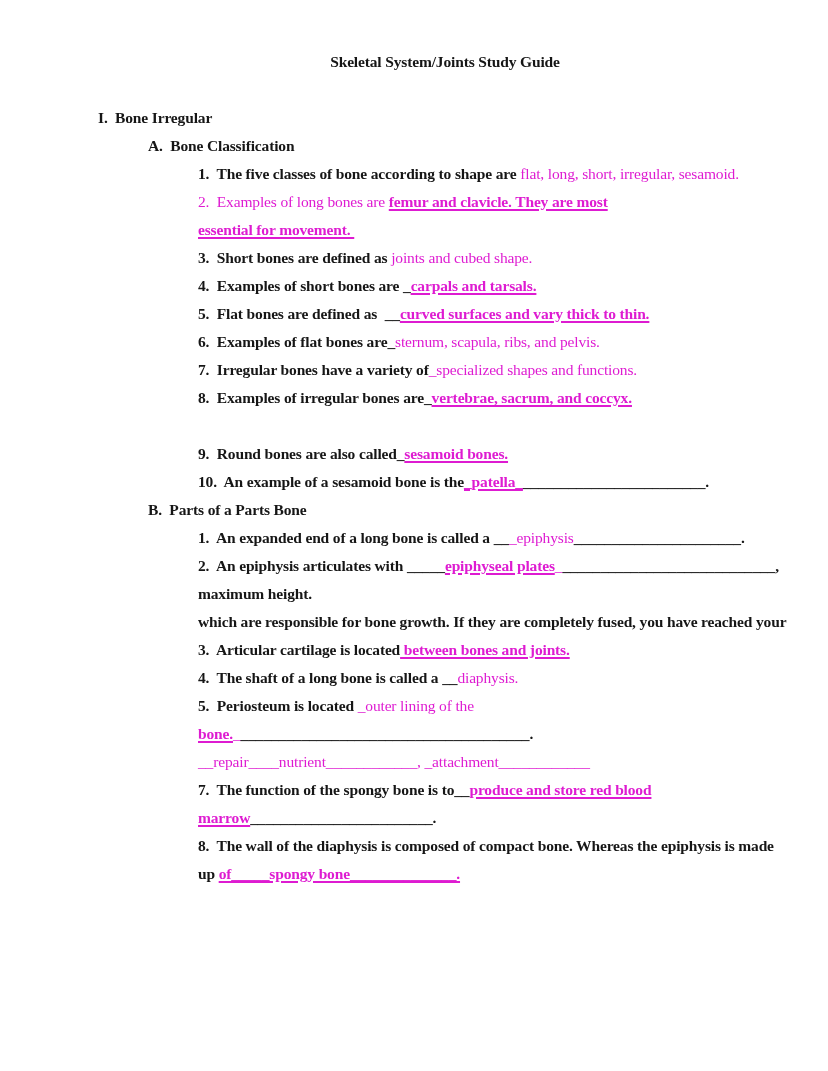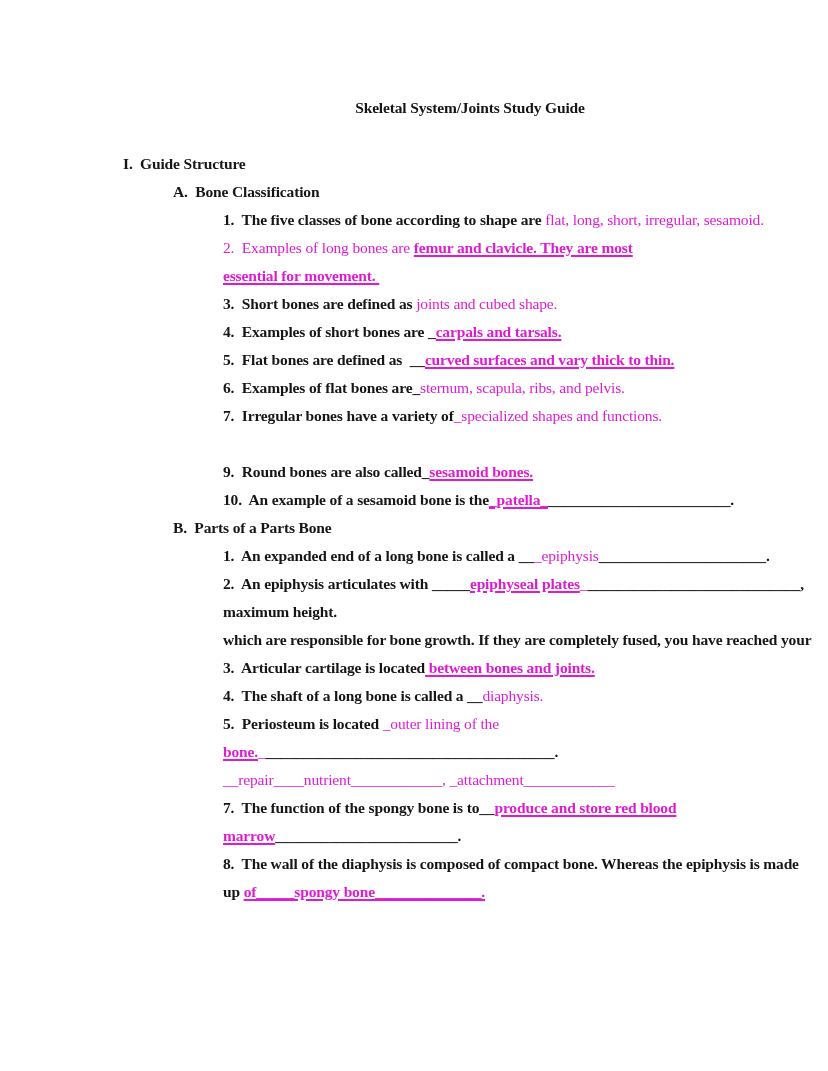--- a/index.html
+++ b/index.html
@@ -12,22 +12,21 @@
     width: 828px;
     height: 1071px;
     background: #ffffff;
     overflow: hidden;
     font-family: "Liberation Serif", serif;
     font-size: 15.5px;
     letter-spacing: -0.15px;
     color: #161616;
   }
   .content {
-    padding-top: 94px;
-    margin-left: 25px;
+    padding-top: 48px;
   }
   .line {
     line-height: 28px;
     white-space: pre;
   }
   .blank { height: 28px; }
   .title-line {
     margin-left: 98px;
     width: 694px;
     text-align: center;
@@ -51,30 +50,31 @@
   }
 </style>
 </head>
 <body>
 
 <div class="page" style="--accent: #de1bd1; background: rgb(255, 255, 255); color: rgb(22, 22, 22);">
   <div class="content">
     <div class="title-line">Skeletal System/Joints Study Guide</div>
     <div id="doc-body">
         <div class="line blank"></div>
-        <div class="line l1"><span class="qb">I.  Guide Structure</span></div>
+        <div class="line l1"><span class="qb">I.  Bone Irregular</span></div>
         <div class="line l2"><span class="qb">A.  Bone Classification</span></div>
         <div class="line l3"><span class="q">1.  The five classes of bone according to shape are </span><span class="a">flat, long, short, irregular, sesamoid.</span></div>
         <div class="line l3"><span class="a">2.  Examples of long bones are </span><span class="au">femur and clavicle. They are most</span></div>
         <div class="line l3"><span class="au">essential for movement. </span></div>
         <div class="line l3"><span class="q">3.  Short bones are defined as </span><span class="a">joints and cubed shape.</span></div>
         <div class="line l3"><span class="q">4.  Examples of short bones are _</span><span class="au">carpals and tarsals.</span></div>
         <div class="line l3"><span class="q">5.  Flat bones are defined as  __</span><span class="au">curved surfaces and vary thick to thin.</span></div>
         <div class="line l3"><span class="q">6.  Examples of flat bones are_</span><span class="a">sternum, scapula, ribs, and pelvis.</span></div>
         <div class="line l3"><span class="q">7.  Irregular bones have a variety of</span><span class="a">_specialized shapes and functions.</span></div>
+        <div class="line l3"><span class="q">8.  Examples of irregular bones are_</span><span class="au">vertebrae, sacrum, and coccyx.</span></div>
         <div class="line blank"></div>
         <div class="line l3"><span class="q">9.  Round bones are also called_</span><span class="au">sesamoid bones.</span></div>
         <div class="line l3"><span class="q">10.  An example of a sesamoid bone is the</span><span class="au">_patella_</span><span class="q">________________________.</span></div>
         <div class="line l2"><span class="q">B.  Parts of a Parts Bone</span></div>
         <div class="line l3"><span class="q">1.  An expanded end of a long bone is called a __</span><span class="a">_epiphysis</span><span class="q">______________________.</span></div>
         <div class="line l3"><span class="q">2.  An epiphysis articulates with _____</span><span class="au">epiphyseal plates</span><span class="a">_</span><span class="q">____________________________,</span></div>
         <div class="line l3"><span class="q">maximum height.</span></div>
         <div class="line l3"><span class="q">which are responsible for bone growth. If they are completely fused, you have reached your</span></div>
         <div class="line l3"><span class="q">3.  Articular cartilage is located</span><span class="au"> between bones and joints.</span></div>
         <div class="line l3"><span class="q">4.  The shaft of a long bone is called a __</span><span class="a">diaphysis.</span></div>

